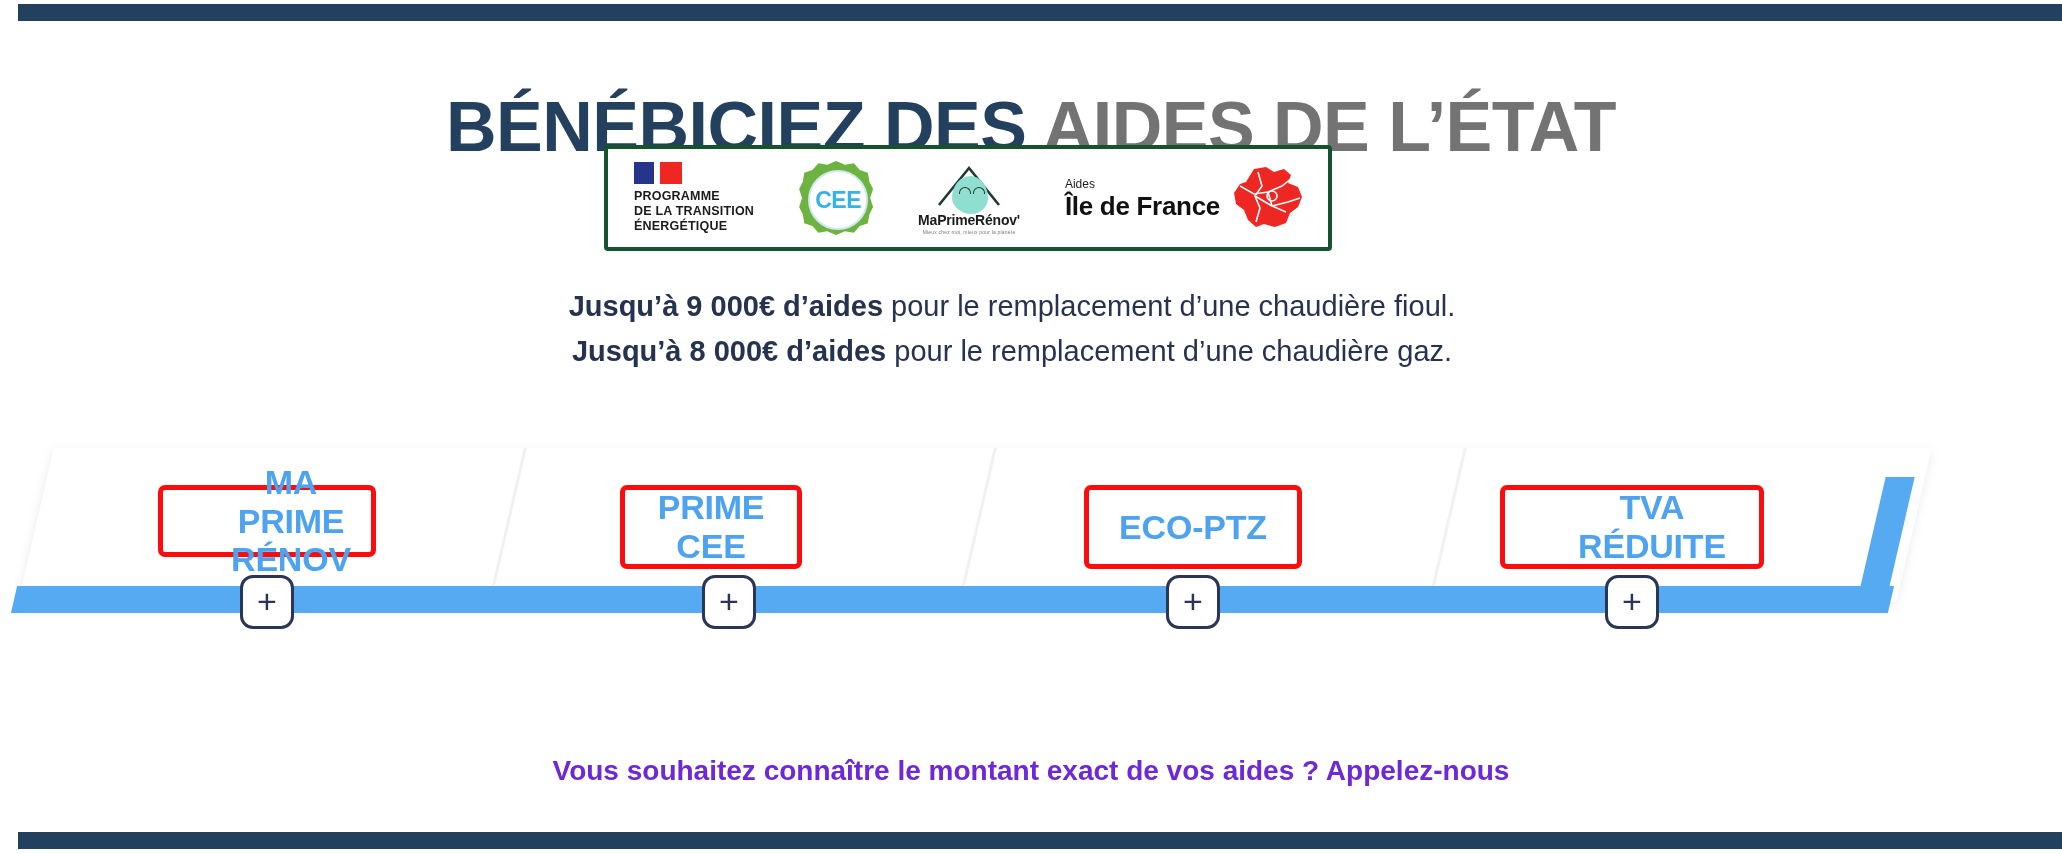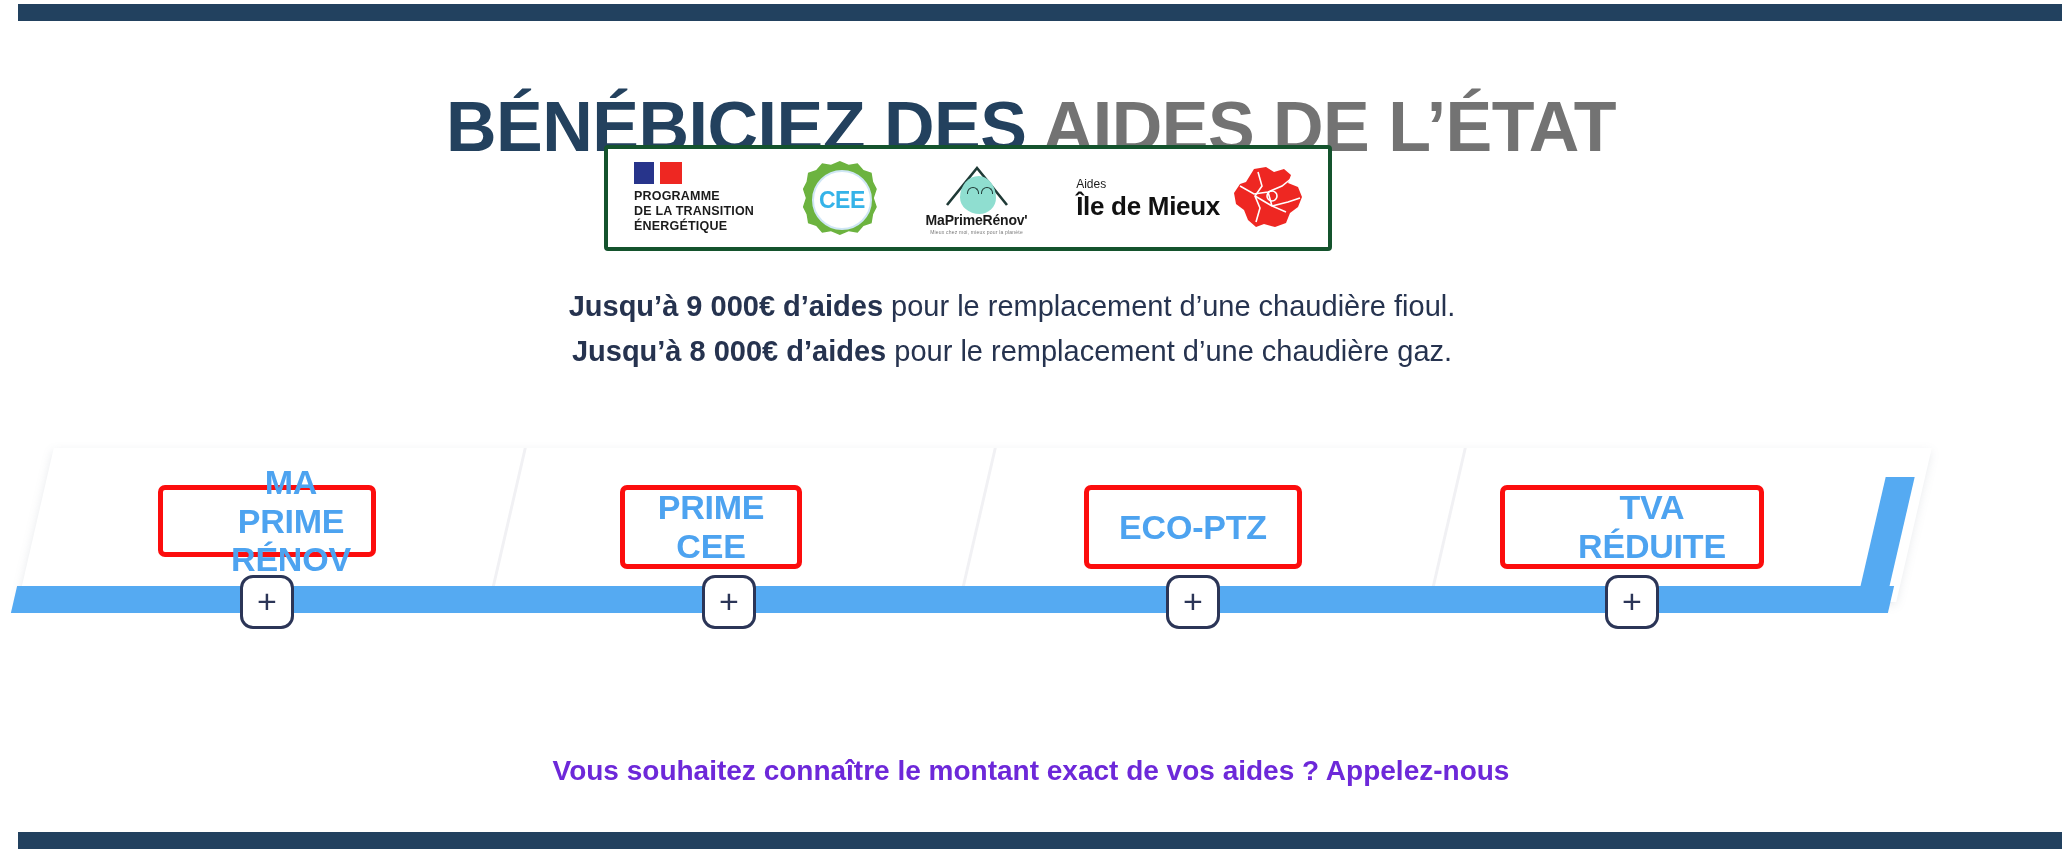--- a/index.html
+++ b/index.html
@@ -322,21 +322,21 @@
       </div>
       <div class="mpr-name">MaPrimeRénov'</div>
       <div class="mpr-tag">Mieux chez moi, mieux pour la planète</div>
     </div>
   </div>
 
   <div class="logo-cell">
     <div class="idf">
       <div class="idf-text">
         <div class="idf-small">Aides</div>
-        <div class="idf-big">Île de Mieux</div>
+        <div class="idf-big">Île de France</div>
       </div>
       <svg width="78" height="64" viewBox="0 0 78 64">
         <path d="M26 3 L38 1 L46 6 L56 3 L63 9 L60 17 L70 21 L74 31 L70 41 L62 47 L58 57 L47 61 L36 58 L28 61 L20 54 L16 44 L8 38 L6 27 L12 18 L18 16 Z" fill="#ee2722"></path>
         <g stroke="#ffffff" stroke-width="1.6" fill="none">
           <path d="M30 6 L34 20 L27 30 L32 42 L28 56"></path>
           <path d="M12 20 L26 28 L40 26 L54 20 L64 12"></path>
           <path d="M40 26 L44 40 L58 46"></path>
           <path d="M44 40 L60 36 L72 32"></path>
           <path d="M27 30 L44 40"></path>
         </g>

